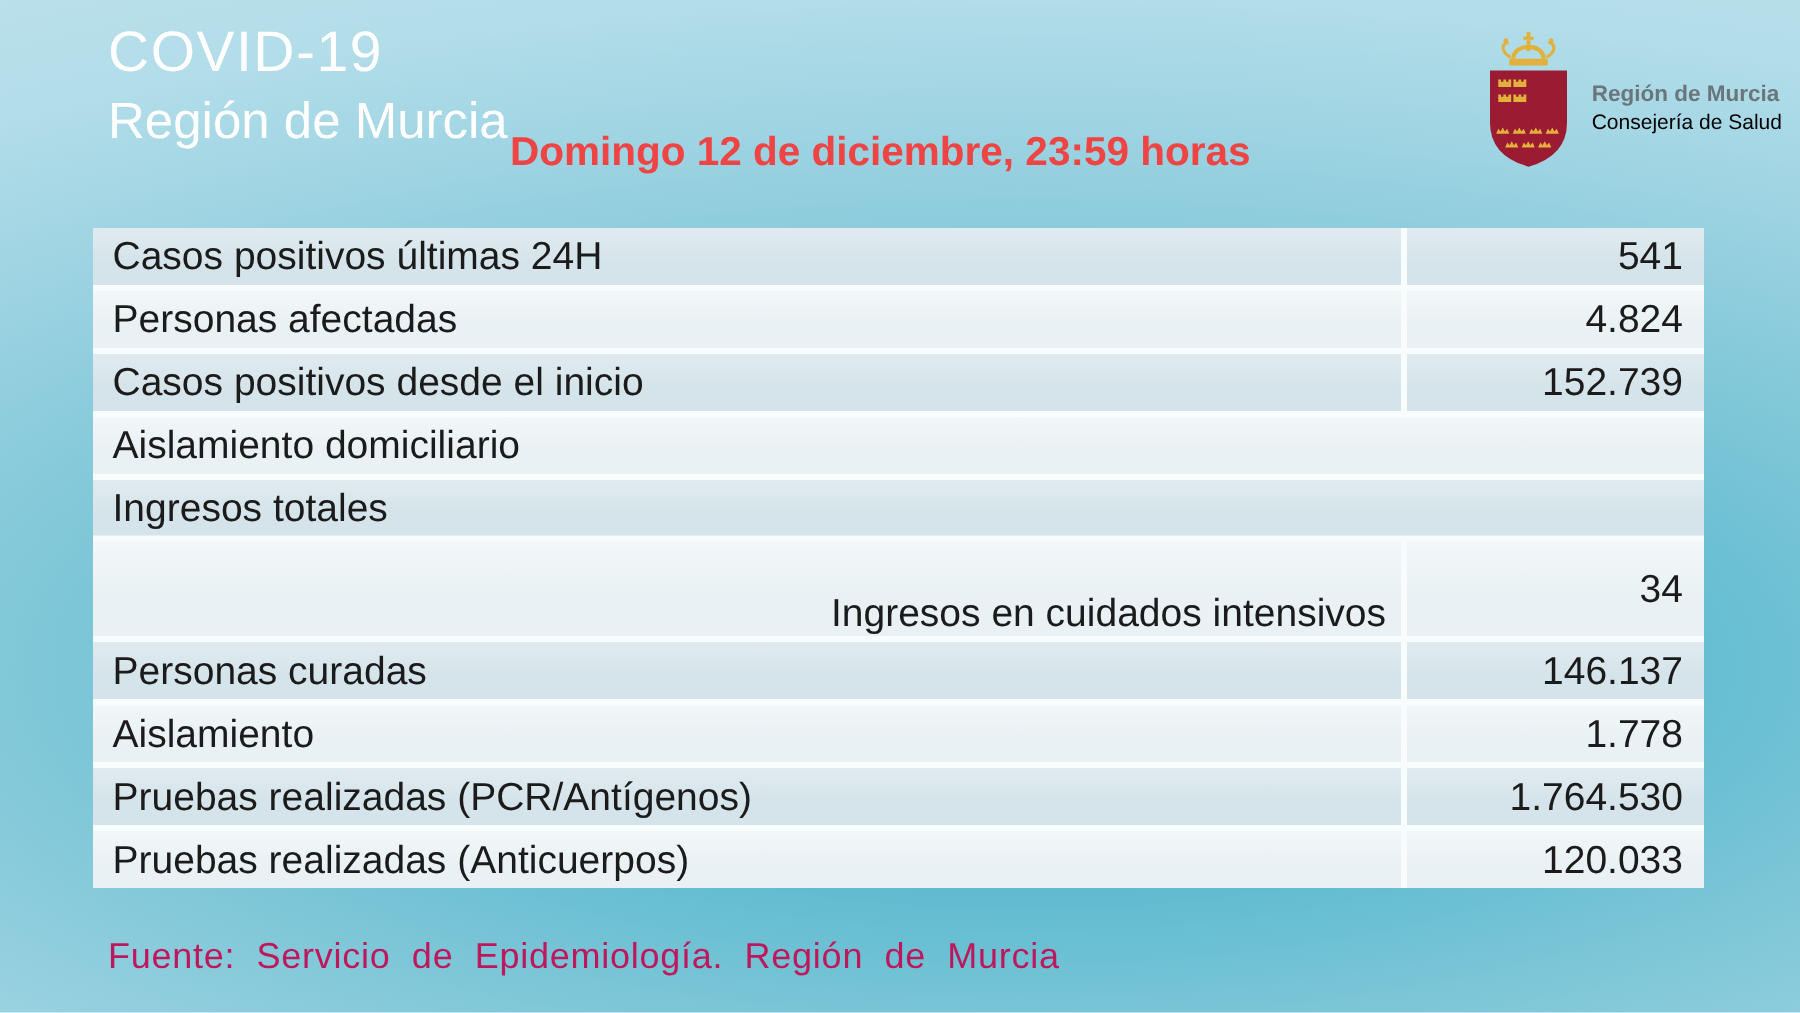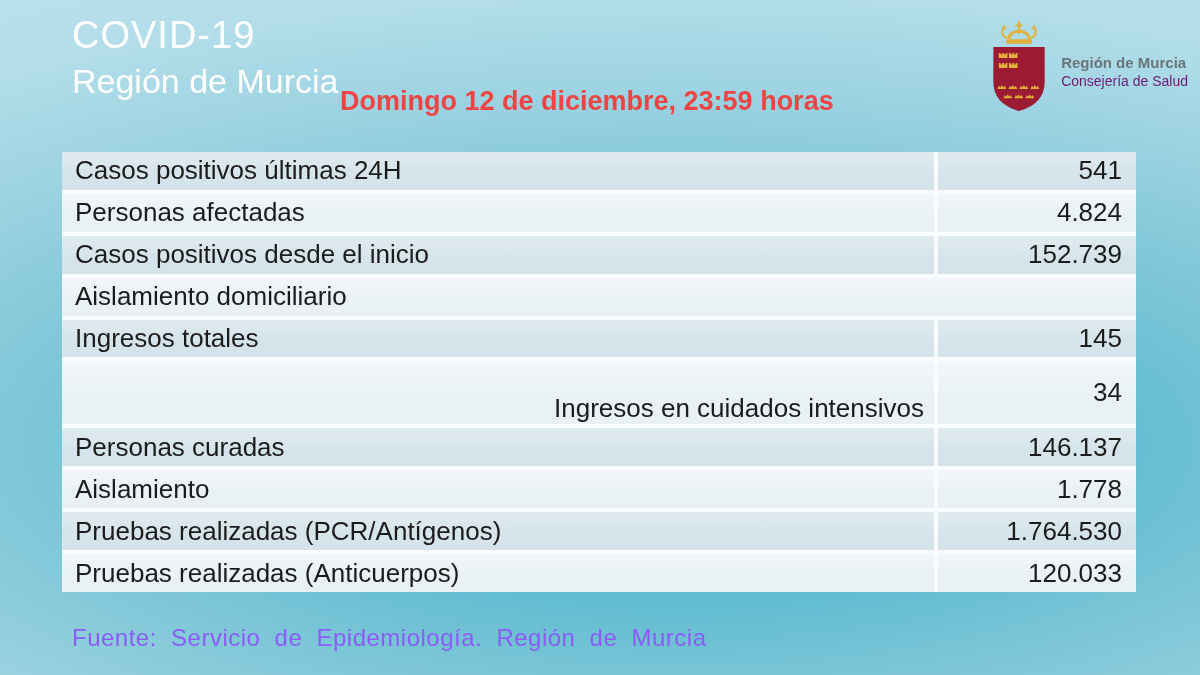--- a/index.html
+++ b/index.html
@@ -12,33 +12,33 @@
   .title-block{position:absolute;left:72px;top:16px;color:#ffffff;}
   .title{font-size:38px;line-height:1.02;font-weight:400;letter-spacing:1px;}
   .subtitle{font-size:34px;line-height:1.2;margin-top:6px;font-weight:400;}
   .datetime{
     position:absolute;left:340px;top:86px;width:620px;
     color:#ef4444;font-size:27px;font-weight:700;
   }
   .logo{position:absolute;right:12px;top:18px;display:flex;align-items:flex-start;}
   .logo-text{margin-left:9px;margin-top:36px;}
   .logo-org{font-size:15px;font-weight:bold;color:#6b767c;line-height:1.25;}
-  .logo-dept{font-size:14px;font-weight:400;color:#701a75;line-height:1.25;}
+  .logo-dept{font-size:14px;font-weight:400;color:#000000;line-height:1.25;}
   .stats-table{
     position:absolute;left:62px;top:152px;width:1074px;height:440px;
     display:flex;flex-direction:column;gap:4px;background:#f8fcfd;
   }
   .trow{flex:1;display:flex;align-items:center;font-size:26px;color:#1b1b1b;}
   .trow.odd{background:linear-gradient(180deg,#e0ebef 0%,#d5e4ea 60%);}
   .trow.even{background:linear-gradient(180deg,#f2f7f9 0%,#e9f1f4 60%);}
   .lbl{flex:1;padding-left:13px;white-space:nowrap;overflow:hidden;}
   .trow.lr .lbl{text-align:right;padding-right:10px;margin-top:32px;}
   .val{width:184px;text-align:right;padding-right:14px;border-left:4px solid #f8fcfd;align-self:stretch;display:flex;align-items:center;justify-content:flex-end;}
   .footer{
-    position:absolute;left:72px;top:624px;color:#8b5cf6;font-size:24px;
+    position:absolute;left:72px;top:624px;color:#be185d;font-size:24px;
     word-spacing:7px;letter-spacing:0.5px;text-align:center;
   }
 </style>
 </head>
 <body>
 
 <div class="title-block">
   <div class="title">COVID-19</div>
   <div class="subtitle">Región de Murcia</div>
 </div>
@@ -100,21 +100,20 @@
     </div>
     <div class="trow odd">
       <div class="lbl">Casos positivos desde el inicio</div>
       <div class="val">152.739</div>
     </div>
     <div class="trow even">
       <div class="lbl">Aislamiento domiciliario</div>
     </div>
     <div class="trow odd">
       <div class="lbl">Ingresos totales</div>
-      <div class="val">145</div>
     </div>
     <div class="trow even lr">
       <div class="lbl">Ingresos en cuidados intensivos</div>
       <div class="val">34</div>
     </div>
     <div class="trow odd">
       <div class="lbl">Personas curadas</div>
       <div class="val">146.137</div>
     </div>
     <div class="trow even">

